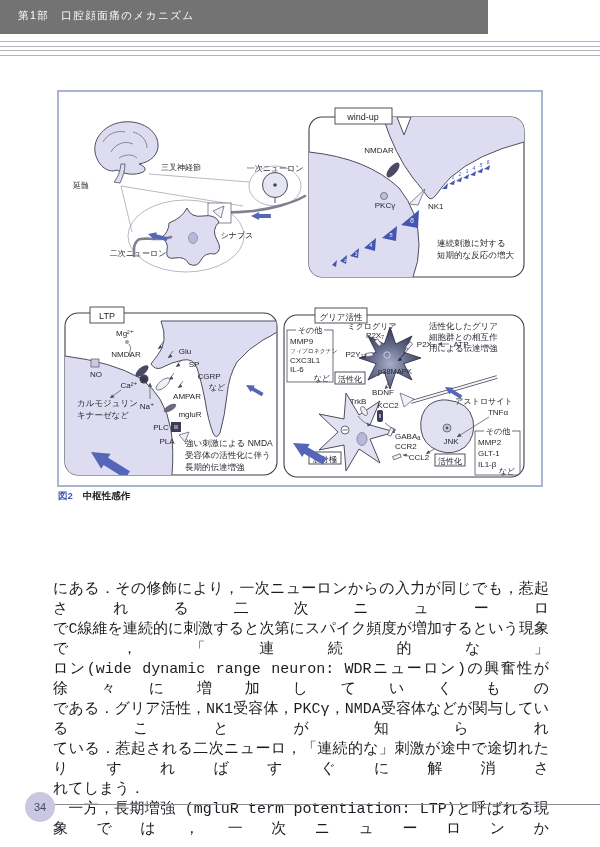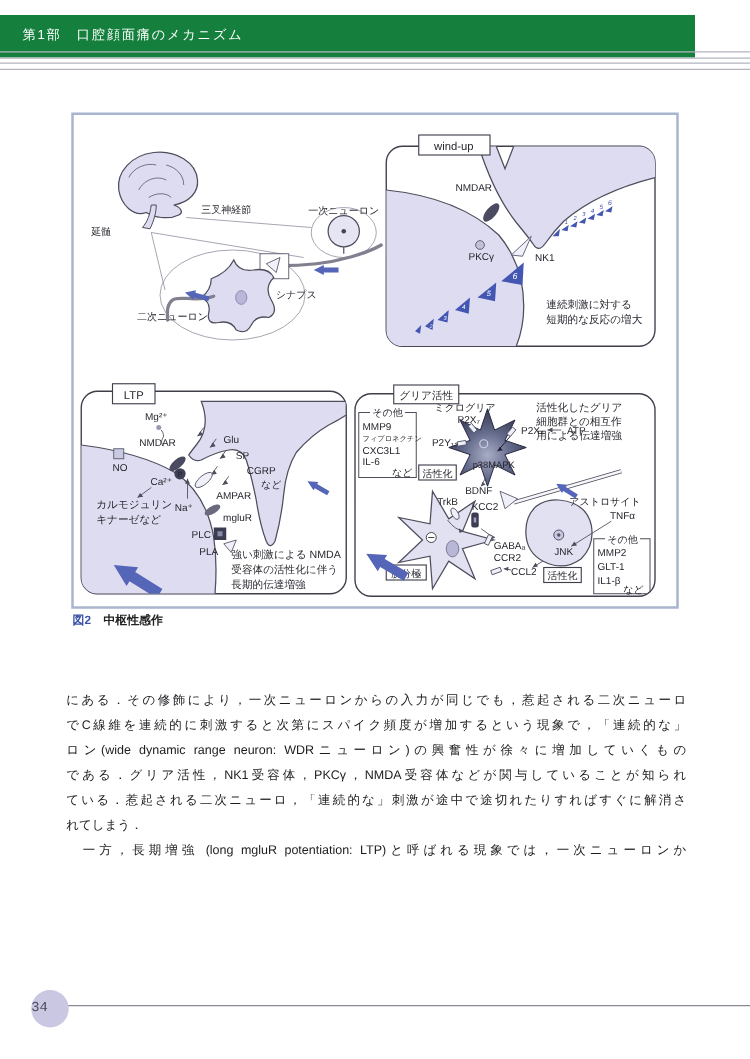--- a/index.html
+++ b/index.html
@@ -1,35 +1,35 @@
 <!DOCTYPE html>
 <html><head>
 <meta charset="utf-8">
 <style>
   html,body{margin:0;padding:0;background:#fff;}
   body{width:600px;height:847px;position:relative;overflow:hidden;
        font-family:"Liberation Sans","DejaVu Sans",sans-serif;}
-  .header{position:absolute;left:0;top:0;width:556px;height:34px;background:#15803d;margin-top:12px;}
+  .header{position:absolute;left:0;top:0;width:488px;height:34px;background:#737373;}
   .header-title{position:absolute;left:18px;top:9px;color:#fff;font-size:10.5px;letter-spacing:1.5px;}
   .rules{position:absolute;left:0;top:41px;width:600px;}
   .rules div{height:1px;background:#b4b5bf;margin-bottom:3.5px;}
   .figure-box{position:absolute;left:57px;top:90px;width:486px;height:397px;
       border:2px solid #a9b4cf;box-sizing:border-box;background:#fff;}
   .figure-box svg{position:absolute;left:-2px;top:-2px;}
   .caption{position:absolute;left:58px;top:490px;font-size:9.5px;font-weight:bold;color:#222;}
   .caption .tag{color:#3c55aa;margin-right:10px;}
-  .body-text{position:absolute;left:53px;top:551px;width:496px;
-      font-family:Liberation Sans, sans-serif;
-      font-size:10px;line-height:20px;color:#1c1c20;}
+  .body-text{position:absolute;left:53px;top:580px;width:496px;
+      font-family:Liberation Mono, monospace;
+      font-size:15px;line-height:20px;color:#1c1c20;}
   .bl{text-align:justify;text-align-last:justify;white-space:normal;}
   .bl.end{text-align-last:auto;}
   .bl .ref{color:#3c55aa;}
   .footer-line{position:absolute;left:53px;top:804px;width:547px;height:1.2px;background:#8a8a92;}
   .page-badge{position:absolute;left:25px;top:792px;width:30px;height:30px;border-radius:50%;
-      background:#c9c7e2;color:#4a4a5a;font-size:11px;line-height:30px;text-align:left;font-family:Liberation Mono, monospace;}
+      background:#c9c7e2;color:#4a4a5a;font-size:11px;line-height:30px;text-align:center;}
   
   text{font-family:"Liberation Sans","DejaVu Sans",sans-serif;fill:#26262e;}
   .t8{font-size:8px;} .t85{font-size:8.5px;} .t7{font-size:7.5px;} .t9{font-size:9px;}
   .tm{text-anchor:middle;} .te{text-anchor:end;}
   .cell{fill:#dedcf0;} .cellS{fill:#dedcf0;stroke:#4d4d5c;stroke-width:1;}
   .oline{fill:none;stroke:#4d4d5c;stroke-width:1;}
   .thin{fill:none;stroke:#88889a;stroke-width:0.6;}
   .panel{fill:#fff;stroke:#3f3f4c;stroke-width:1.1;}
   .lbox{fill:#fff;stroke:#3f3f4c;stroke-width:0.9;}
   .barr{fill:#5565b8;}
@@ -302,17 +302,17 @@
   <span class="tag">図2</span><span>中枢性感作</span>
 </div>
 
 <div class="body-text" id="body-text">
     <div class="bl"><span>にある．その修飾により，一次ニューロンからの入力が同じでも，惹起される二次ニューロ</span></div>
     <div class="bl"><span>でC線維を連続的に刺激すると次第にスパイク頻度が増加するという現象で，「連続的な」</span></div>
     <div class="bl"><span>ロン(wide dynamic range neuron: WDRニューロン)の興奮性が徐々に増加していくもの</span></div>
     <div class="bl"><span>である．グリア活性，NK1受容体，PKCγ，NMDA受容体などが関与していることが知られ</span></div>
     <div class="bl"><span>ている．惹起される二次ニューロ，「連続的な」刺激が途中で途切れたりすればすぐに解消さ</span></div>
     <div class="bl end"><span>れてしまう．</span></div>
-    <div class="bl"><span>　一方，長期増強 (long mgluR potentiation: LTP)と呼ばれる現象では，一次ニューロンか</span></div>
+    <div class="bl"><span>　一方，長期増強 (mgluR term potentiation: LTP)と呼ばれる現象では，一次ニューロンか</span></div>
   </div>
 
 <div class="footer-line"></div>
 <div class="page-badge">34</div>
 
 </body></html>

